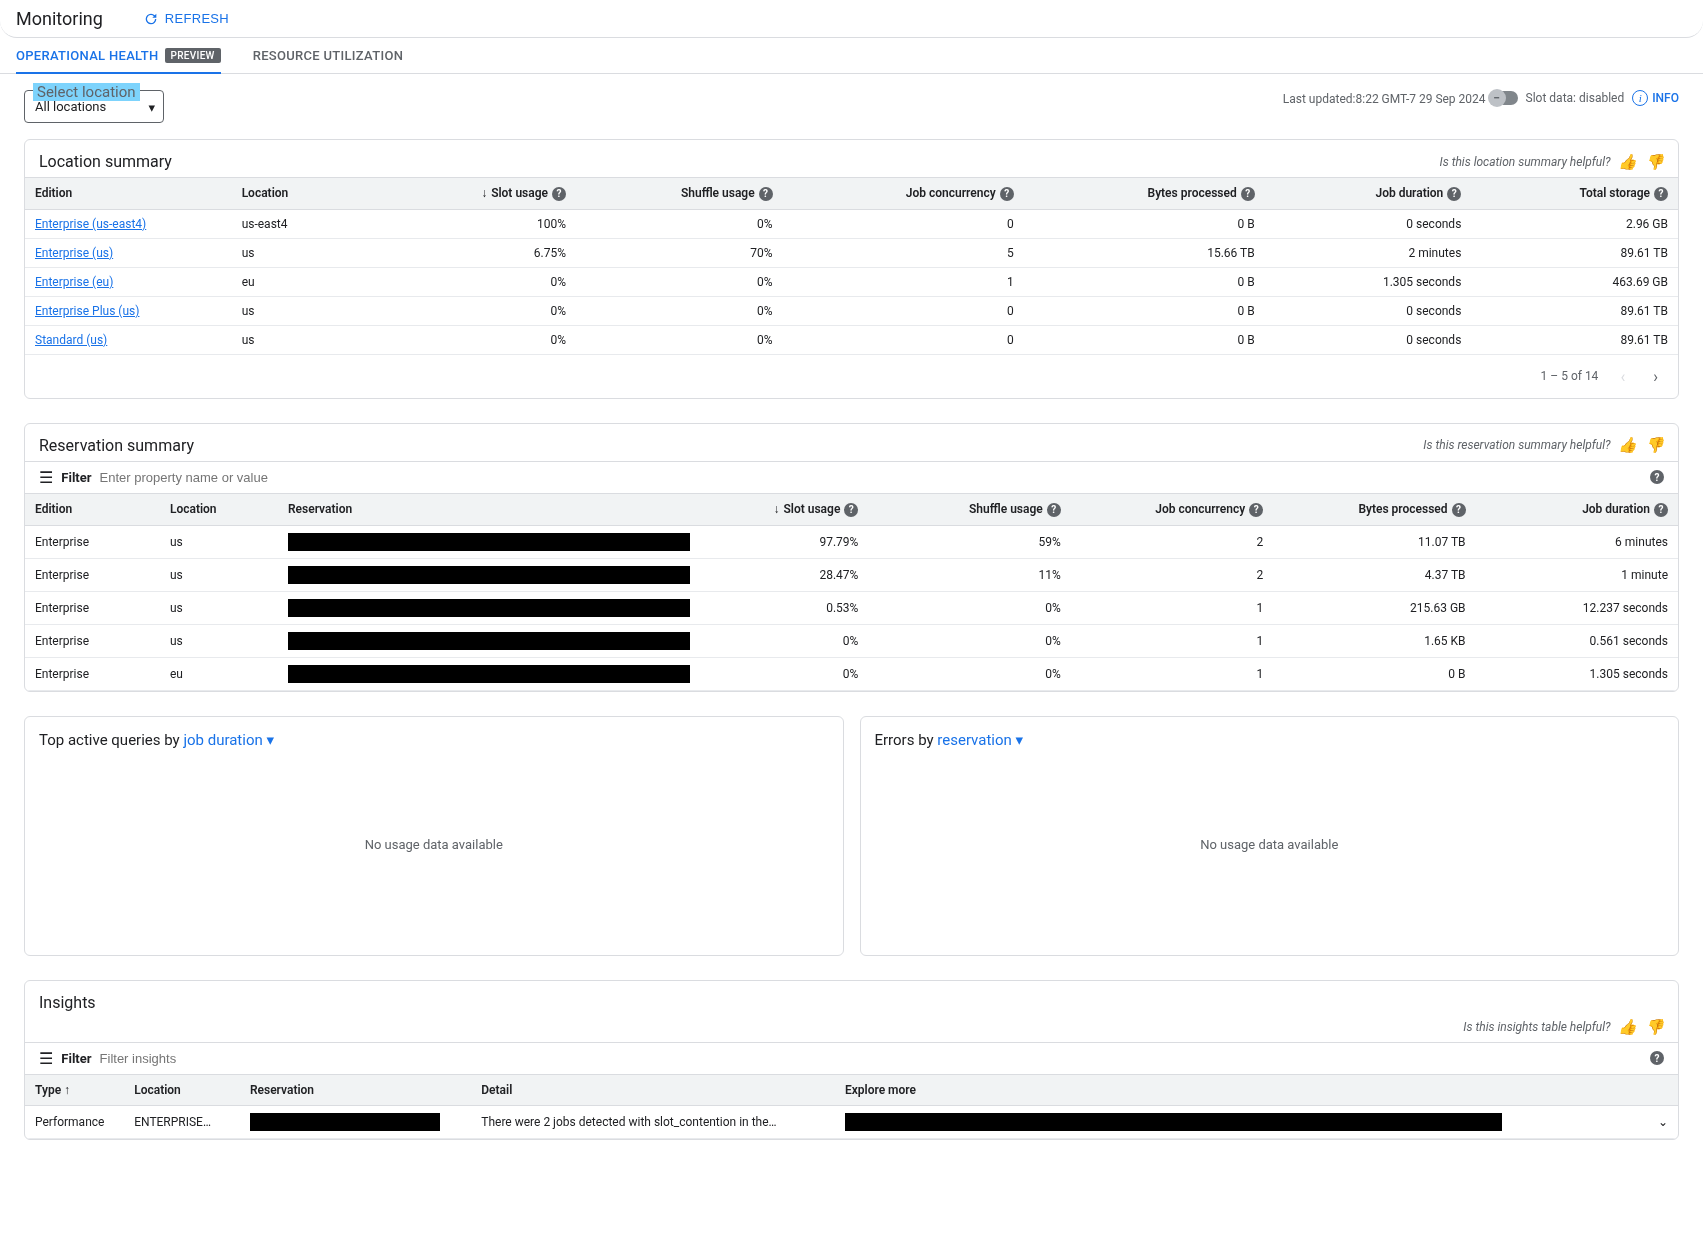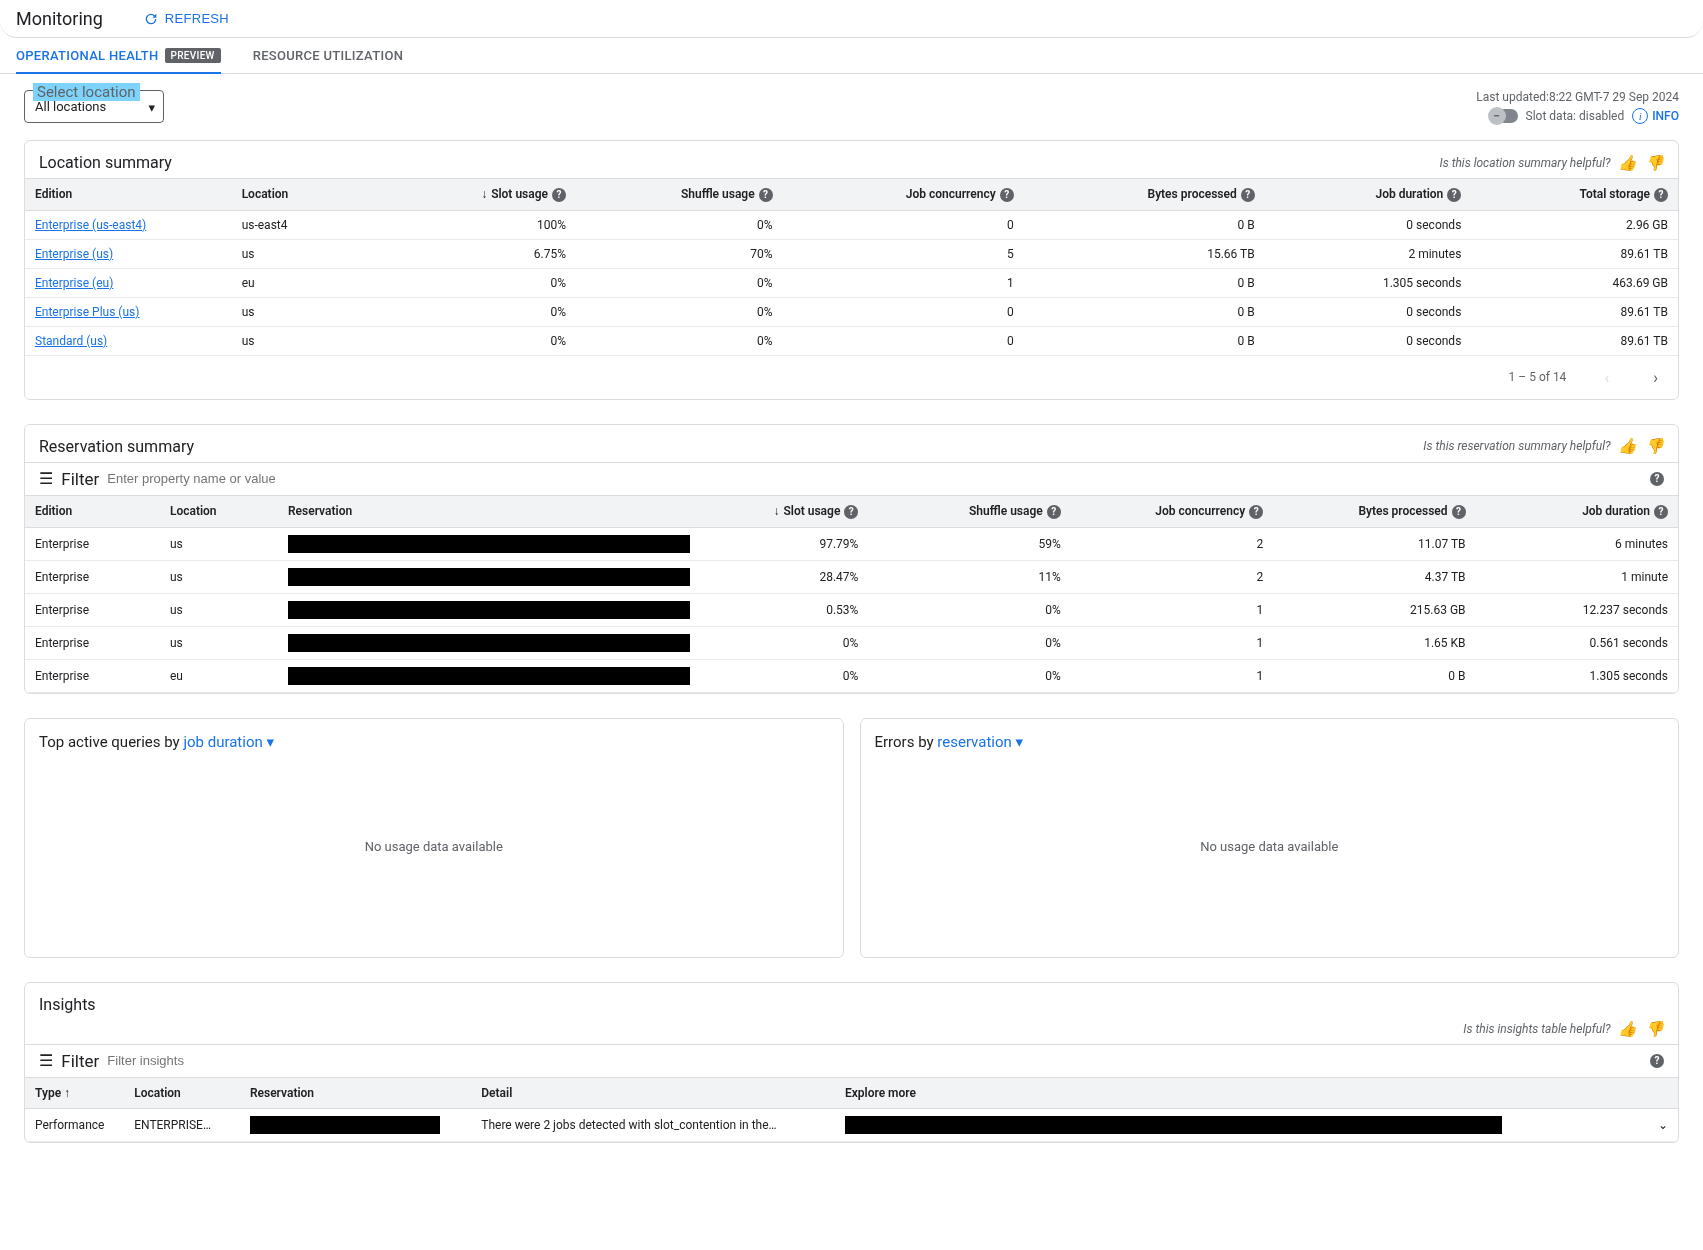--- a/index.html
+++ b/index.html
@@ -11,43 +11,43 @@
 .tabs { display: flex; border-bottom: 1px solid #dadce0; padding: 0 16px; }
 .tab { padding: 10px 0; margin-right: 32px; font-size: 13px; font-weight: 500; letter-spacing: 0.3px; color: #5f6368; cursor: pointer; position: relative; display: flex; align-items: center; gap: 6px; }
 .tab.active { color: #1a73e8; }
 .tab.active::after { content: ''; position: absolute; bottom: -1px; left: 0; right: 0; height: 2px; background: #1a73e8; }
 .badge-preview { background: #5f6368; color: #fff; font-size: 10px; padding: 2px 6px; border-radius: 2px; font-weight: 500; }
 .toolbar { display: flex; justify-content: space-between; align-items: flex-start; padding: 16px 24px 8px; }
 .select-wrapper { position: relative; border: 1px solid #5f6368; border-radius: 4px; padding: 8px 32px 8px 10px; min-width: 140px; }
 .select-label { position: absolute; top: -8px; left: 8px; background: #7dd3fc; padding: 0 4px; font-size: 15px; color: #5f6368; }
 .select-value { font-size: 13px; }
 .select-arrow { position: absolute; right: 8px; top: 50%; transform: translateY(-50%); }
-.toolbar-right { display: flex; flex-direction: column; align-items: flex-end; gap: 4px; font-size: 12px; color: #5f6368; }
+.toolbar-right { display: flex; flex-direction: row; align-items: flex-end; gap: 4px; font-size: 12px; color: #5f6368; }
 .live-data-row { display: flex; align-items: center; gap: 8px; }
 .toggle { width: 28px; height: 14px; background: #80868b; border-radius: 7px; position: relative; }
 .toggle::after { content: '−'; position: absolute; left: -2px; top: -2px; width: 18px; height: 18px; background: #bdc1c6; border-radius: 50%; display:flex; align-items:center; justify-content:center; color:#5f6368; font-weight:bold; font-size:12px; }
 .info-btn { display: inline-flex; align-items: center; gap: 4px; color: #1a73e8; font-weight: 500; font-size: 12px; cursor: pointer; }
 .info-icon-svg { width:16px; height:16px; border:1.5px solid #1a73e8; border-radius:50%; display:inline-flex; align-items:center; justify-content:center; font-style:italic; font-family:serif; font-size:11px; color:#1a73e8; }
 .card { margin: 8px 24px 24px; border: 1px solid #dadce0; border-radius: 6px; overflow: hidden; }
 .card-header { display: flex; justify-content: space-between; align-items: center; padding: 12px 14px 6px; }
 .card-title { font-size: 16px; font-weight: 400; }
 .helpful { display: flex; align-items: center; gap: 8px; font-size: 12px; color: #5f6368; font-style: italic; }
 .thumb-icon { cursor: pointer; font-size: 15px; }
 table { width: 100%; border-collapse: collapse; font-size: 12px; }
 th { background: #f1f3f4; text-align: left; padding: 8px 10px; font-weight: 600; border-top: 1px solid #dadce0; border-bottom: 1px solid #dadce0; white-space: nowrap; }
 th.right, td.right { text-align: right; }
 td { padding: 7px 10px; border-bottom: 1px solid #e8eaed; }
 .link { color: #1a73e8; text-decoration: underline; cursor: pointer; }
 .help-icon { display: inline-flex; width: 14px; height: 14px; background: #5f6368; color: #fff; border-radius: 50%; align-items: center; justify-content: center; font-size: 10px; font-weight: bold; margin-left: 4px; vertical-align: middle; }
 .sort-icon { display: inline-block; margin-right: 4px; }
-.pagination { display: flex; justify-content: flex-end; align-items: center; gap: 32px; padding: 8px 14px; font-size: 12px; color: #5f6368; }
+.pagination { display: flex; justify-content: flex-end; align-items: center; gap: 16px; padding: 8px 14px; font-size: 12px; color: #5f6368; }
 .page-btn { cursor: pointer; font-size: 16px; color: #5f6368; padding: 4px 6px; }
 .page-btn.disabled { color: #dadce0; cursor: default; }
 .filter-row { display: flex; align-items: center; padding: 6px 14px; gap: 8px; border-top: 1px solid #dadce0; }
-.filter-label { font-weight: 400; font-size: 17px; }
+.filter-label { font-weight: 700; font-size: 13px; }
 .filter-input { border: none; outline: none; font-size: 13px; flex: 1; color: #ef4444; }
 .filter-icon { font-size: 16px; }
 .redacted { background: #000; height: 18px; }
 .two-col { display: flex; gap: 16px; margin: 8px 24px 24px; }
 .two-col .panel { flex: 1; border: 1px solid #dadce0; border-radius: 6px; padding: 14px; min-height: 240px; display: flex; flex-direction: column; }
 .panel-title { font-size: 15px; }
 .panel-title .dd { color: #1a73e8; cursor: pointer; }
 .empty-msg { flex: 1; display: flex; align-items: center; justify-content: center; color: #5f6368; font-size: 13px; }
 .expand-icon { cursor:pointer; }
 </style>

